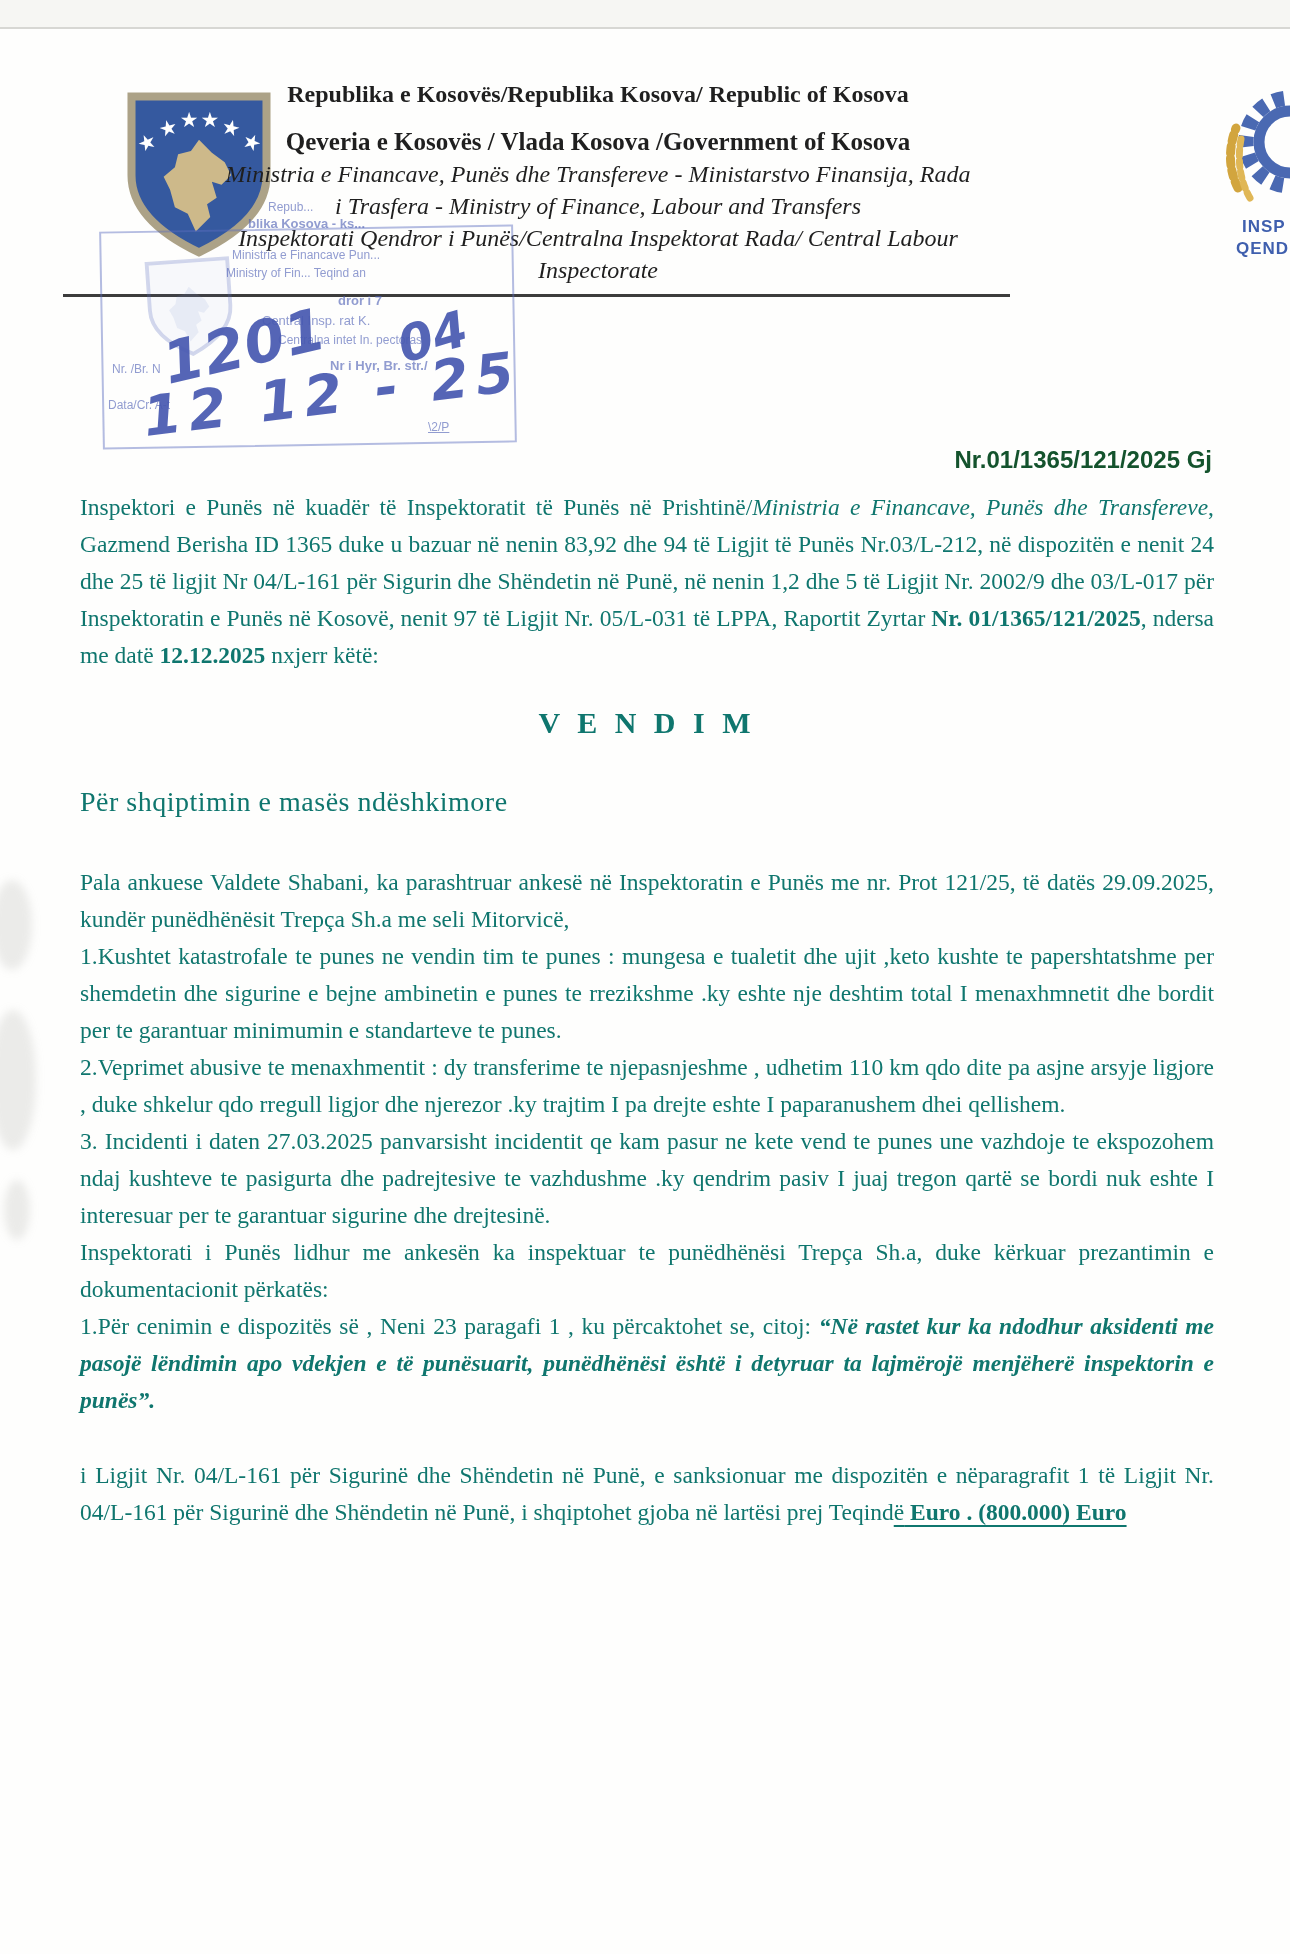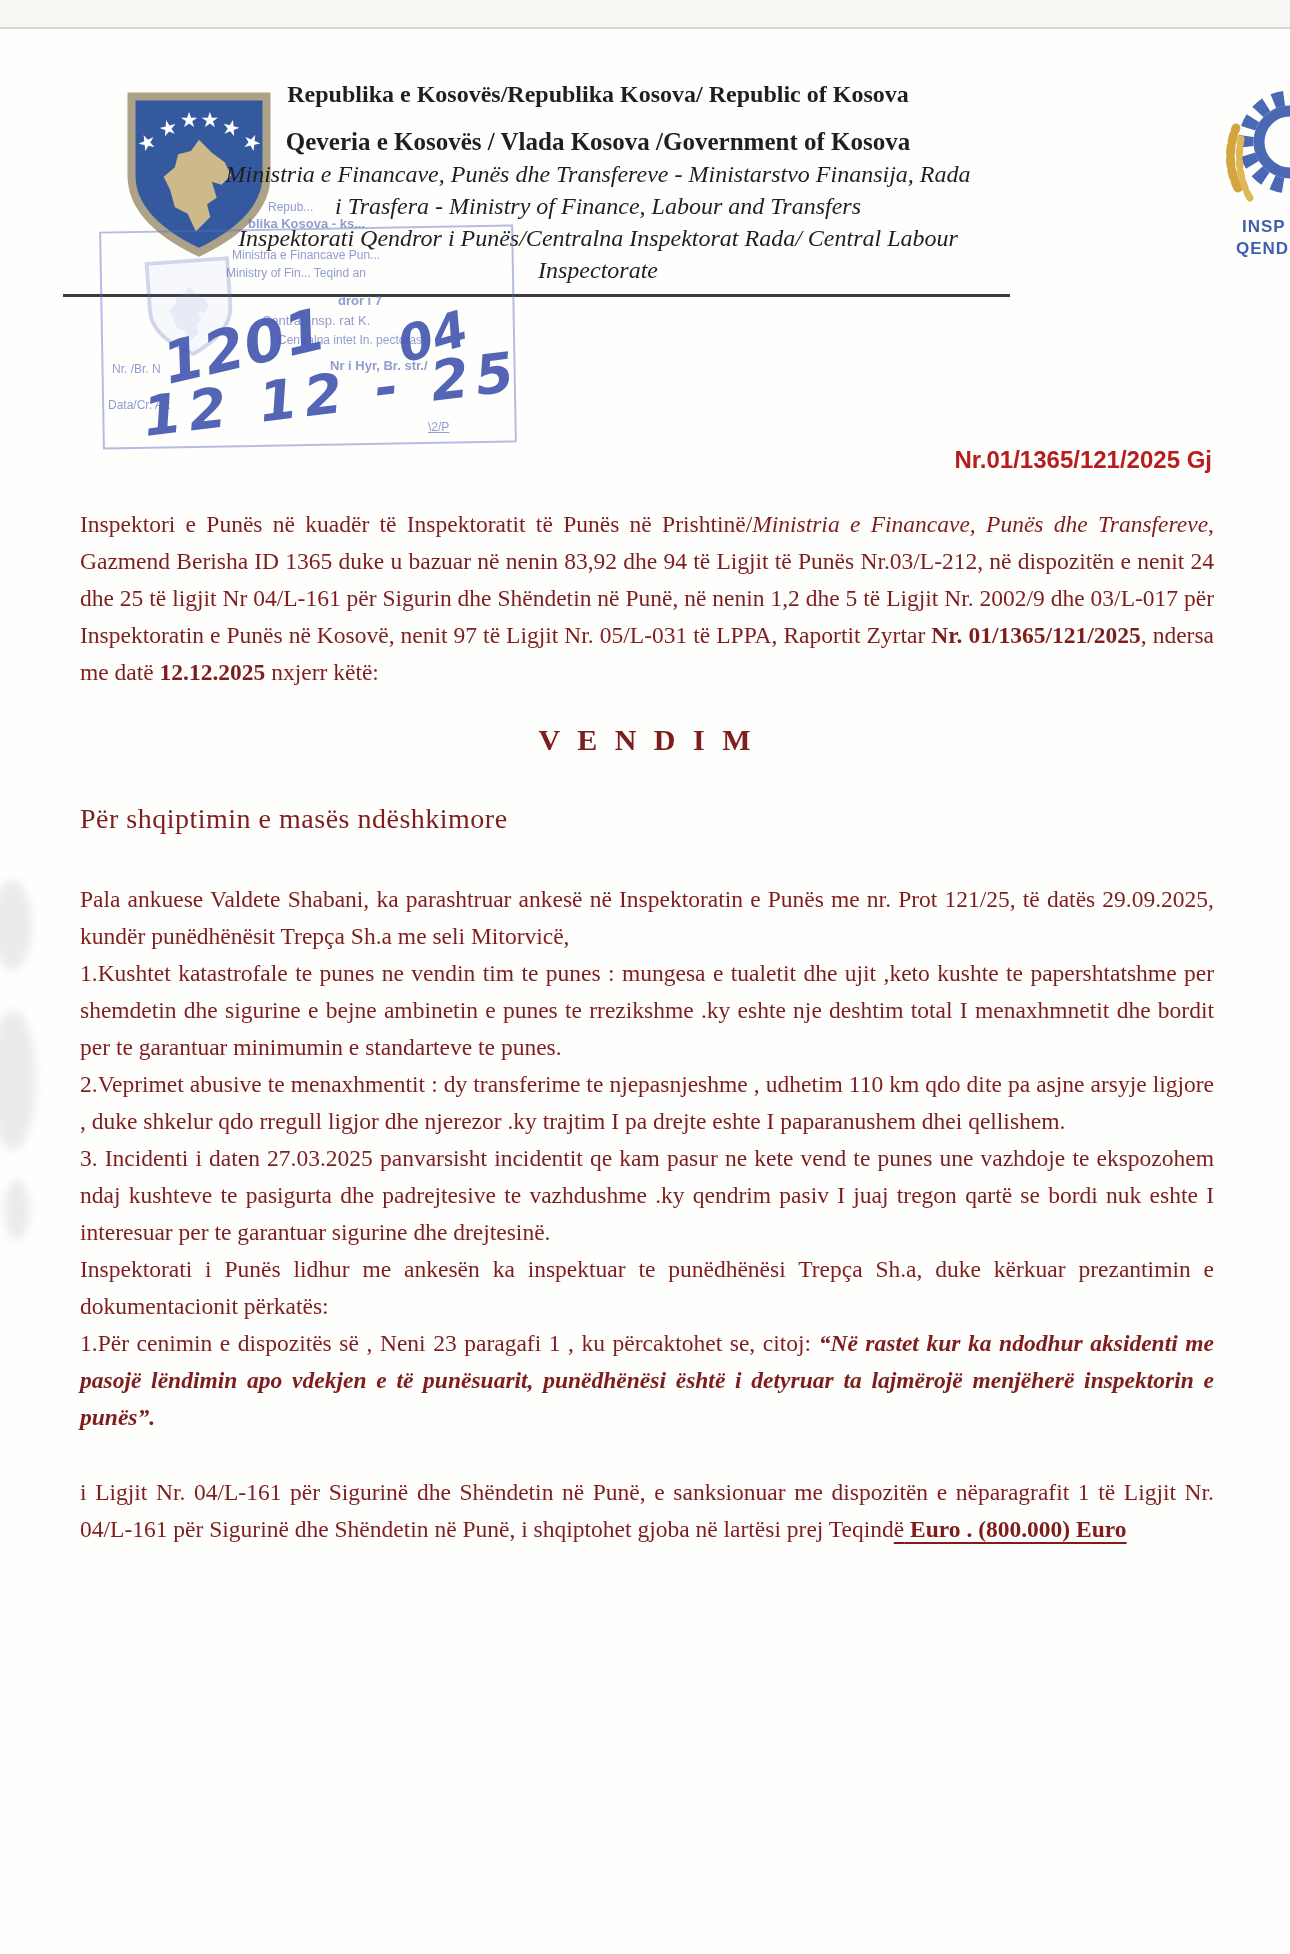--- a/index.html
+++ b/index.html
@@ -36,25 +36,25 @@
   .sf-b { font-weight:bold; }
   .sf-u { text-decoration:underline; }
   .hand { position:absolute; color:rgba(70,88,176,.92); font-family:"DejaVu Sans", sans-serif;
           font-style:italic; font-weight:bold; white-space:nowrap; }
   .hand-num  { left:162px; top:312px; font-size:58px; transform:rotate(-13deg); letter-spacing:1px; }
   .hand-suf  { left:398px; top:308px; font-size:50px; transform:rotate(-16deg); }
   .hand-date { left:142px; top:362px; font-size:55px; transform:rotate(-7deg); letter-spacing:7px; }
 
   
   .ref-number { position:absolute; right:78px; top:446px; font-family:"Liberation Sans", sans-serif;
-                font-weight:bold; font-size:24px; color:#b91c1c; }
+                font-weight:bold; font-size:24px; color:#14532d; }
 
   
-  main { position:absolute; left:80px; top:506px; width:1134px; font-size:23.5px; line-height:37px;
-         text-align:justify; color:#7f1d1d; }
+  main { position:absolute; left:80px; top:489px; width:1134px; font-size:23.5px; line-height:37px;
+         text-align:justify; color:#0f766e; }
   .para { margin:0; }
   .doc-title { text-align:center; font-weight:bold; font-size:30px; letter-spacing:5px;
                margin-top:30px; margin-bottom:42px; }
   .doc-subtitle { text-align:left; font-weight:normal; font-size:28px; margin-bottom:44px; letter-spacing:.5px; }
   .gap-top { margin-top:38px; }
   .seg-b { font-weight:bold; }
   .seg-i { font-style:italic; }
   .seg-u { text-decoration:underline; text-decoration-thickness:2px; text-underline-offset:5px; }
 </style>
 </head>

